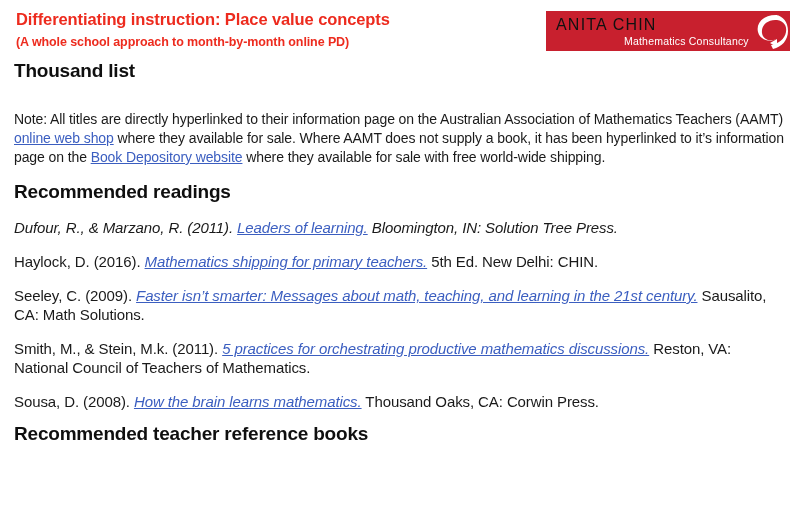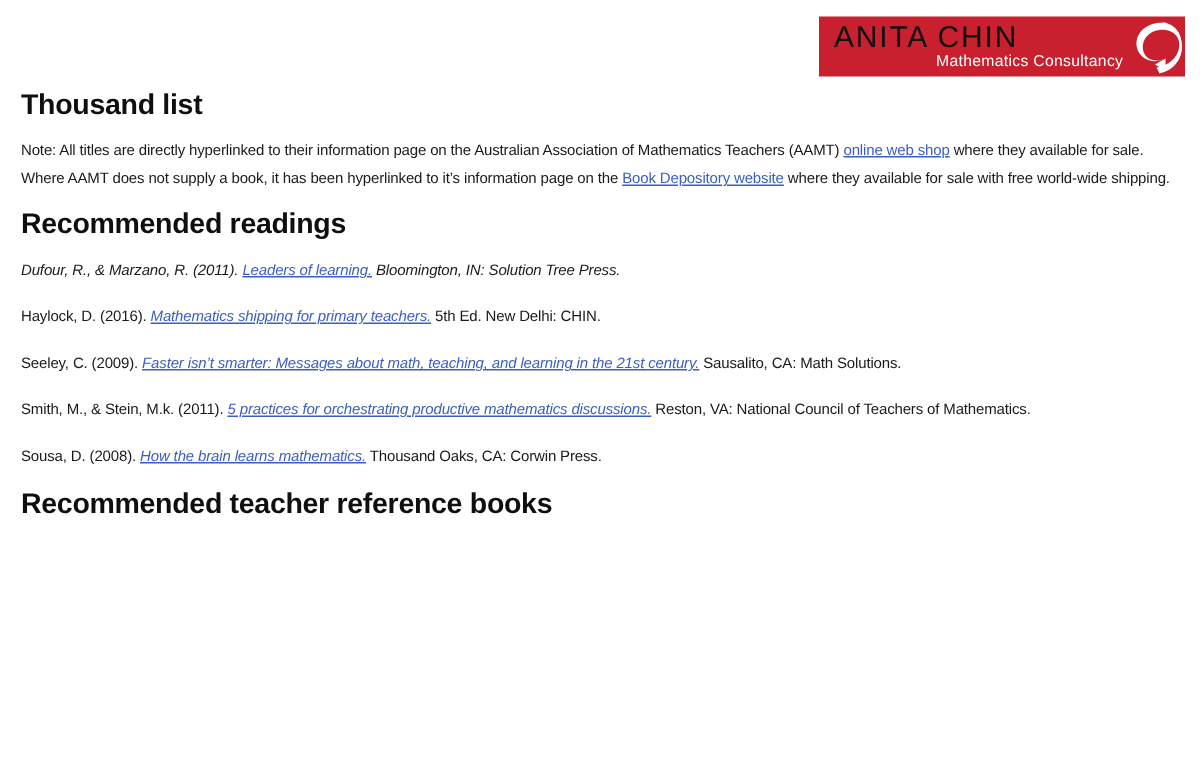--- a/index.html
+++ b/index.html
@@ -66,21 +66,21 @@
     top: 0;
     width: 244px;
     height: 40px;
     background: #C8202E;
   }
   .logo-name {
     position: absolute;
     left: 10px;
     top: 1px;
     color: #111111;
-    font-size: 20px;
+    font-size: 16px;
     font-weight: normal;
     letter-spacing: 1.2px;
     line-height: 26px;
     white-space: nowrap;
   }
   .logo-tagline {
     position: absolute;
     left: 78px;
     top: 24px;
     color: #ffffff;
@@ -112,39 +112,39 @@
     margin-top: 18px;
     font-size: 18px;
   }
   .h-recommended-teacher {
     margin-top: 30px;
     font-size: 18px;
   }
 
   
   .note {
-    margin-top: 9px;
-    font-size: 10px;
+    margin-top: 28px;
+    font-size: 14px;
     line-height: 19px;
     color: #1a1a1a;
     max-width: 775px;
     letter-spacing: -0.1px;
   }
   a.link {
     color: #3B5EC0;
     text-decoration: underline;
     cursor: pointer;
   }
 
   
   .ref-list {
     margin-top: 10px;
   }
   .ref {
-    font-size: 10px;
+    font-size: 15px;
     line-height: 19px;
     color: #1a1a1a;
     margin-bottom: 12px;
     max-width: 782px;
     letter-spacing: -0.1px;
   }
   .ref .author { }
   .ref.all-italic { font-style: italic; }
   .ref .title-link {
     color: #3B5EC0;
@@ -153,20 +153,24 @@
   }
   .ref .rest { }
 </style>
 </head>
 <body>
 
 <div class="page">
 
   <div class="header">
 
+    <div class="title-block">
+      <div class="doc-title">Differentiating instruction: Place value concepts</div>
+      <div class="doc-subtitle">(A whole school approach to month-by-month online PD)</div>
+    </div>
 
     <div class="logo">
       <div class="logo-plate"></div>
       <div class="logo-name">ANITA CHIN</div>
       <div class="logo-tagline">Mathematics Consultancy</div>
       <svg class="logo-mark" viewBox="0 0 42 38">
         <path d="M30 3 C16 3, 10 12, 12 20 C14 28, 24 31, 30 27 C25 30, 17 28, 16 21 C15 13, 22 7, 31 8 L31 3 Z" fill="#ffffff"></path>
         <path d="M31 8 C38 9, 41 14, 40 20 C39 27, 32 32, 25 33 L27 37 C36 35, 42 28, 42 19 C42 10, 37 4, 30 3 Z" fill="#ffffff"></path>
         <path d="M24 31 L31 27 L31 35 Z" fill="#ffffff"></path>
       </svg>

